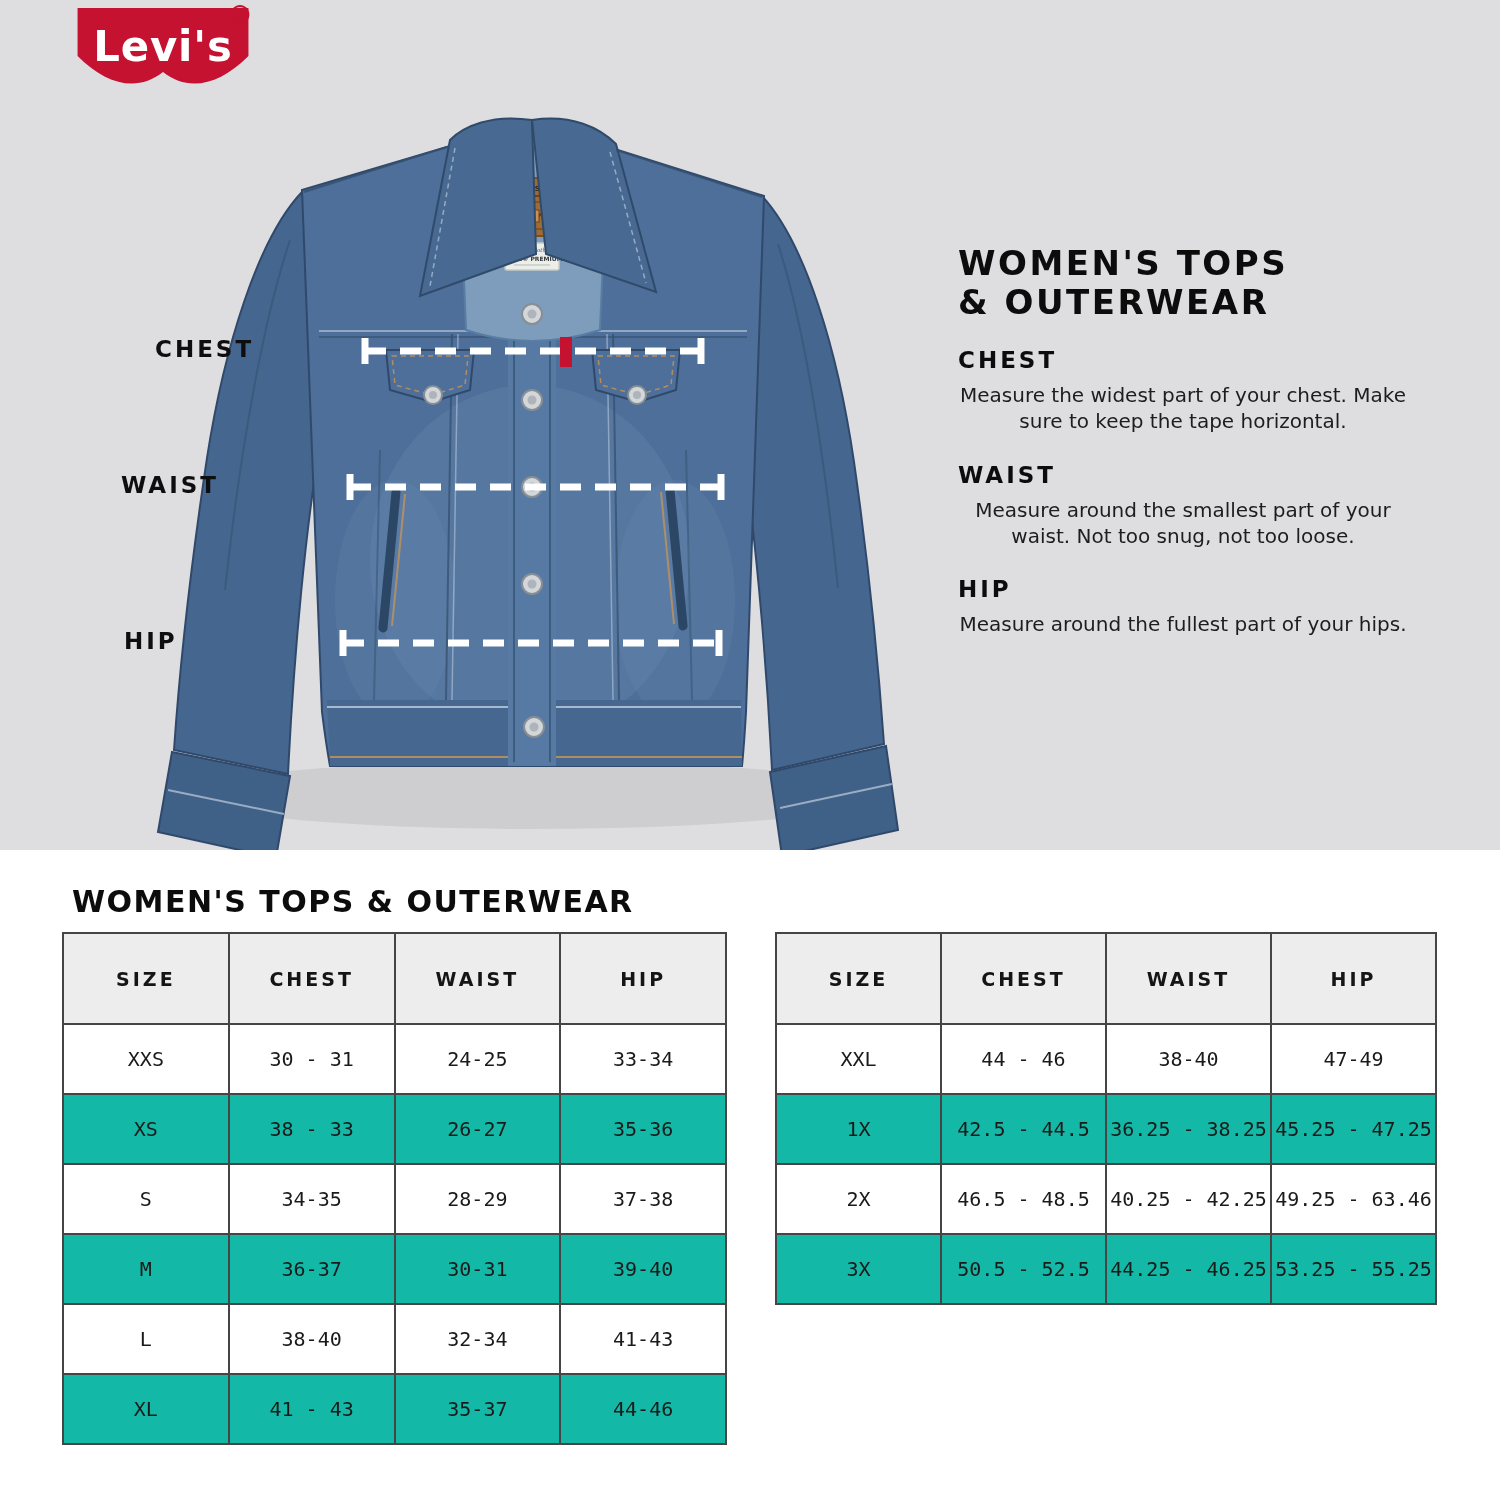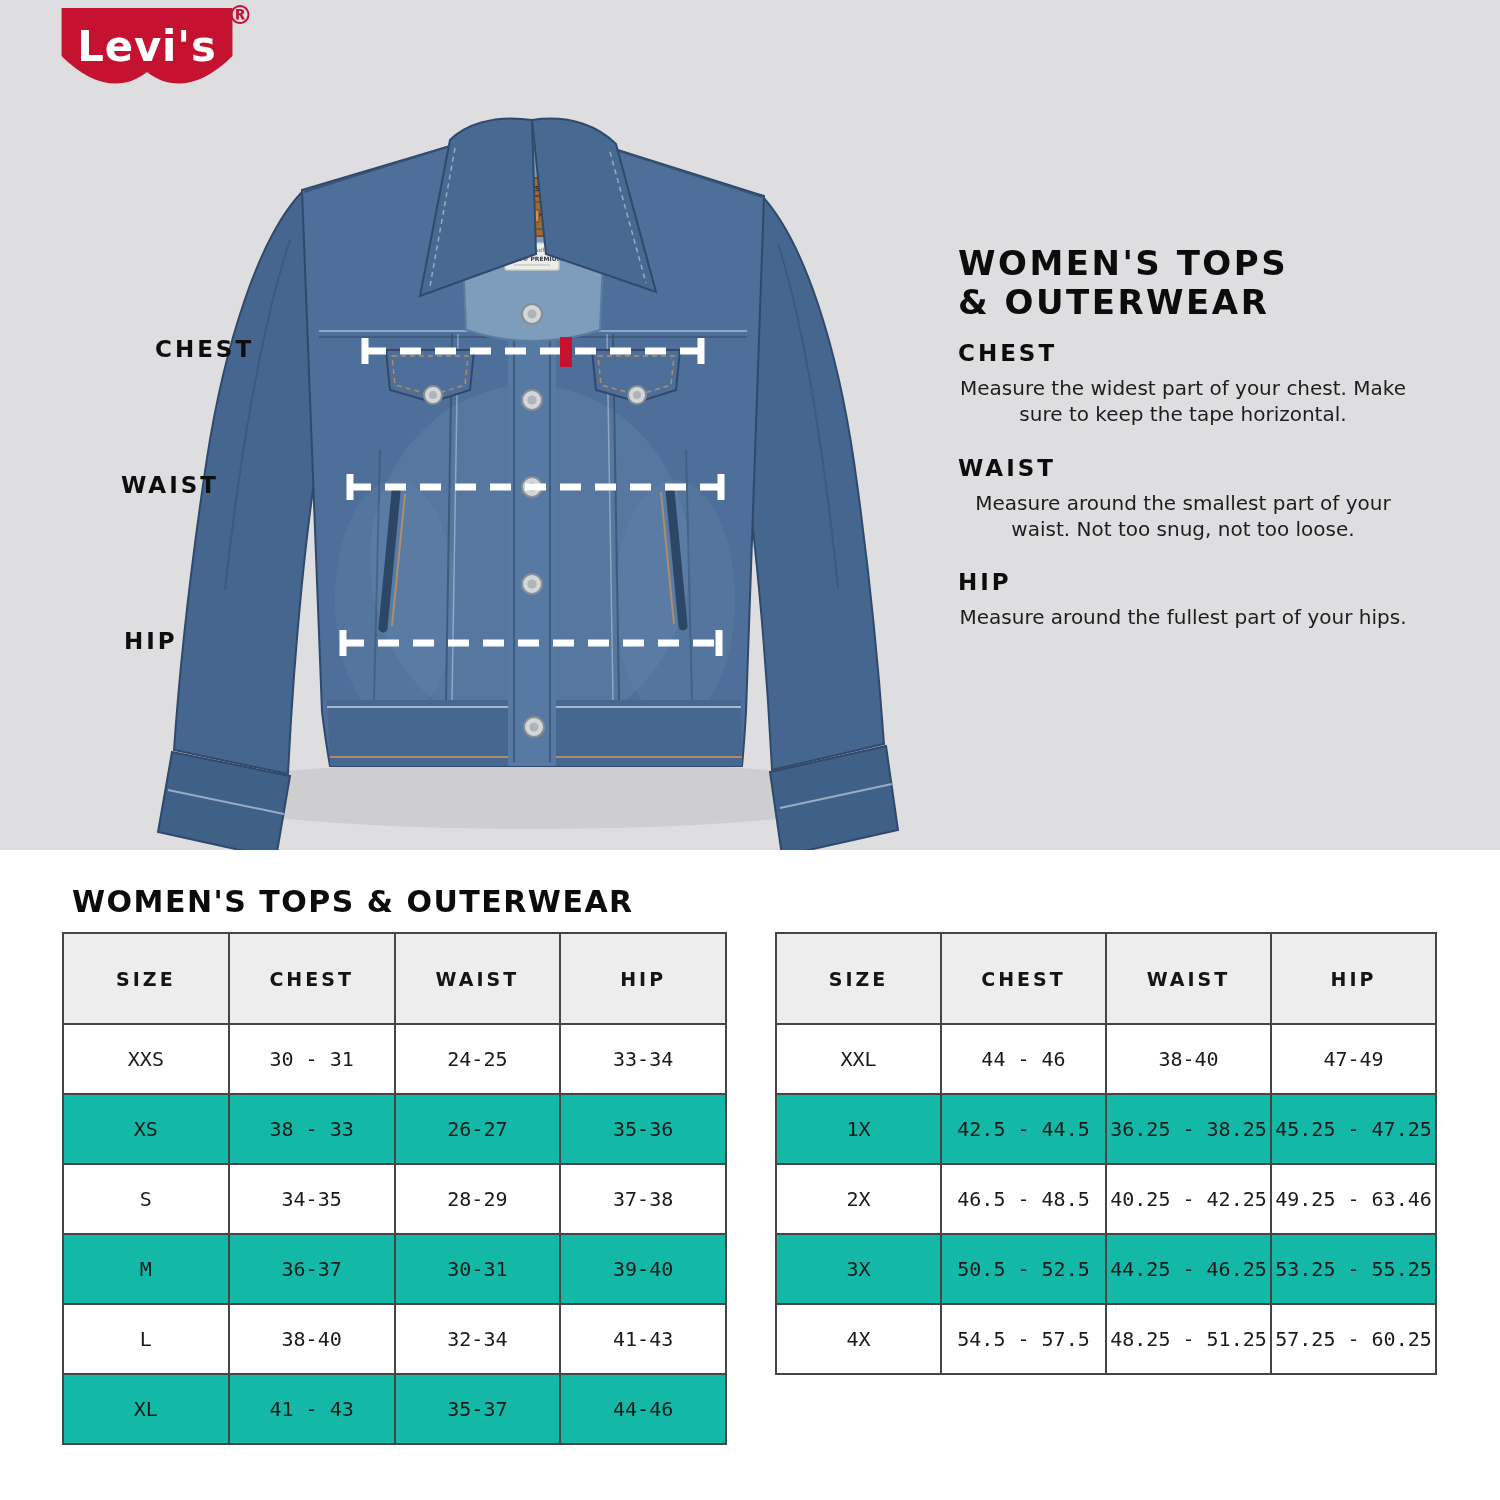--- a/index.html
+++ b/index.html
@@ -4,28 +4,28 @@
 <style>
   * { margin:0; padding:0; box-sizing:border-box; }
   html,body { background:#ffffff; }
   .page {
     position:relative; width:1500px; height:1500px; overflow:hidden;
     background:#ffffff; font-family:"DejaVu Sans", sans-serif; color:#111;
   }
   
   .hero { position:absolute; left:0; top:0; width:1500px; height:850px; background:#dedee0; }
   .hero-art { position:absolute; left:0; top:0; }
-  .logo-wrap { position:absolute; left:58px; top:6px; width:178px; height:92px; }
+  .logo-wrap { position:absolute; left:74px; top:6px; width:178px; height:92px; }
   .reg-mark { position:absolute; left:227px; top:0px; font-size:26px; font-weight:bold; color:#c41230; }
   .m-label { position:absolute; font-weight:bold; font-size:23px; letter-spacing:3px; color:#0e0e0e; }
   .m-label.chest { left:155px; top:336px; }
   .m-label.waist { left:121px; top:472px; }
   .m-label.hip   { left:124px; top:628px; }
   .info { position:absolute; left:958px; top:244px; width:450px; }
-  .info h1 { font-size:34px; line-height:1.16; letter-spacing:2.5px; font-weight:bold; color:#0c0c0c; margin-bottom:17px; }
+  .info h1 { font-size:34px; line-height:1.16; letter-spacing:2.5px; font-weight:bold; color:#0c0c0c; margin-bottom:24px; }
   .info h3 { font-size:23px; letter-spacing:3px; font-weight:bold; color:#0c0c0c; margin:0 0 9px 0; }
   .info p { font-size:20px; line-height:1.32; color:#1d1d1d; margin:0 0 27px 0;text-align:center; }
   
   .tables-title { position:absolute; left:72px; top:884px; font-size:30px; font-weight:bold; letter-spacing:1.5px; color:#0c0c0c; }
   .size-table { position:absolute; border-collapse:collapse; table-layout:fixed; background:#fff; }
   .size-table.left { left:62px; top:932px; width:665px; }
   .size-table.right { left:775px; top:932px; width:662px; }
   .size-table th, .size-table td { border:2px solid #454545; text-align:center; vertical-align:middle; }
   .size-table th { height:91px; background:#ededee; font-family:"DejaVu Sans", sans-serif; font-size:19px; font-weight:bold; letter-spacing:3px; color:#151515; }
   .size-table td { height:70px; font-family:"DejaVu Sans Mono", monospace; font-size:20px; color:#1a1a1a; background:#ffffff; }
@@ -252,22 +252,16 @@
         <td>46.5 - 48.5</td>
         <td>40.25 - 42.25</td>
         <td>49.25 - 63.46</td>
       </tr>
       <tr class="alt">
         <td>3X</td>
         <td>50.5 - 52.5</td>
         <td>44.25 - 46.25</td>
         <td>53.25 - 55.25</td>
       </tr>
-      <tr>
-        <td>4X</td>
-        <td>54.5 - 57.5</td>
-        <td>48.25 - 51.25</td>
-        <td>57.25 - 60.25</td>
-      </tr>
     </tbody>
   </table>
 
 </div>
 
 </body></html>

